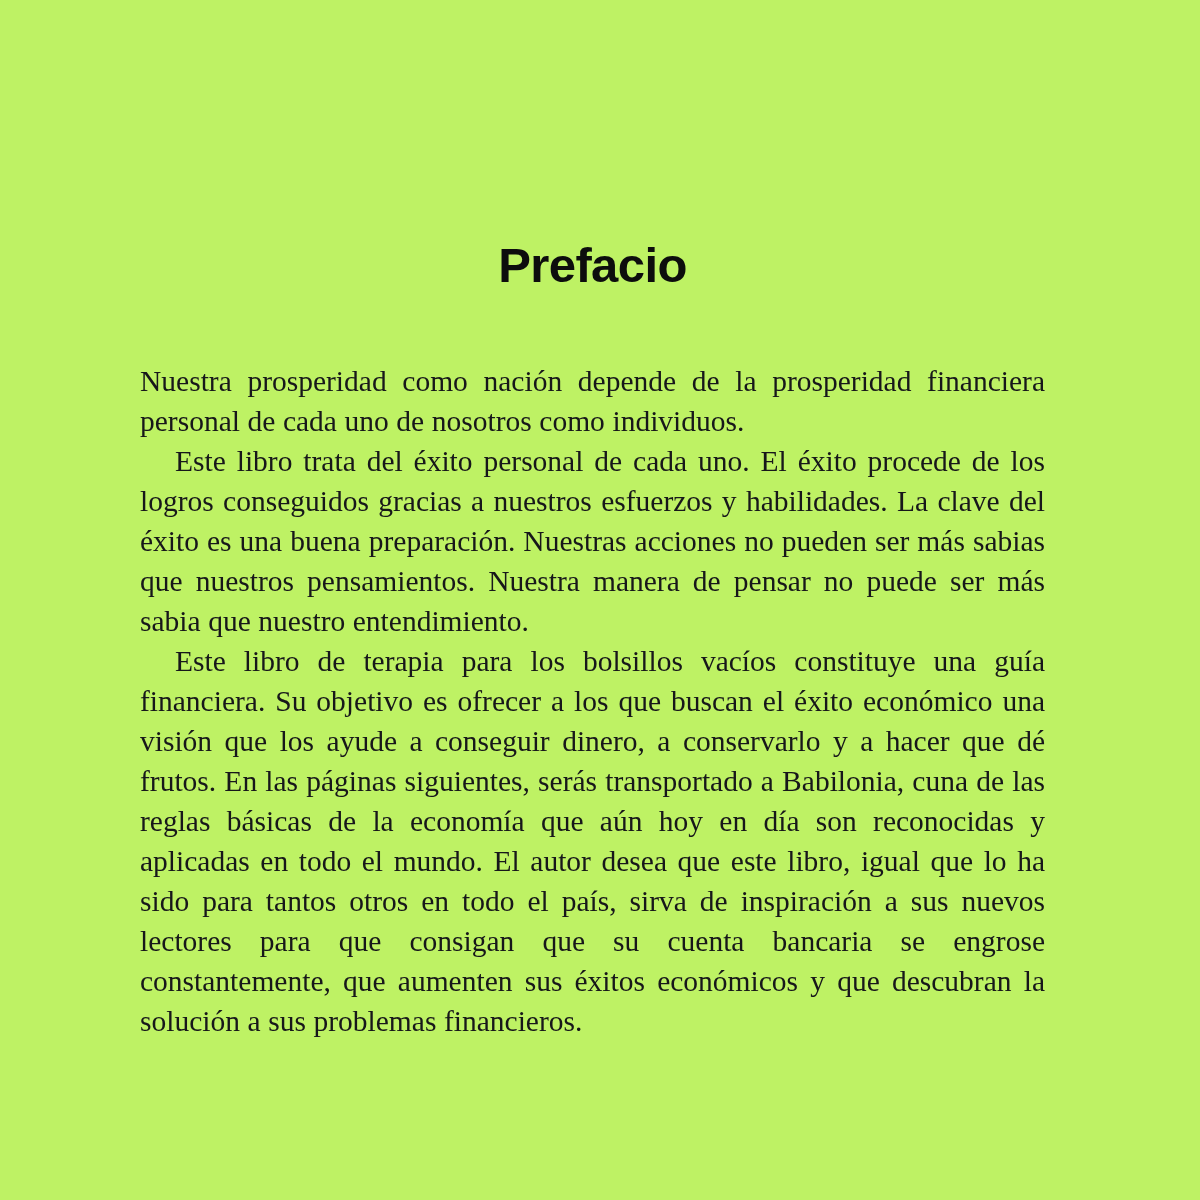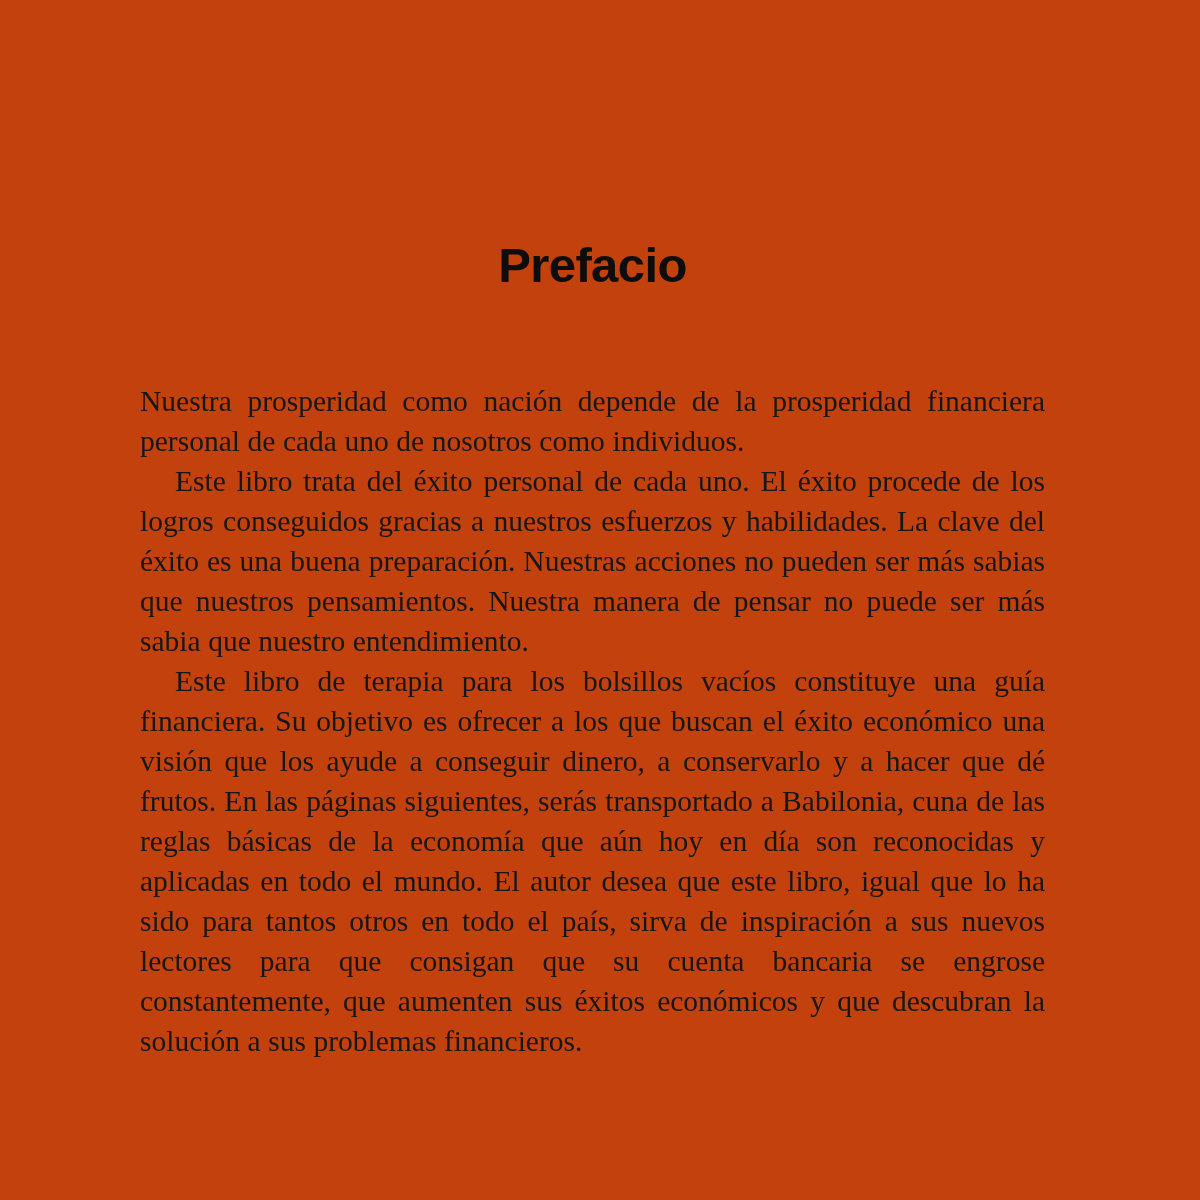--- a/index.html
+++ b/index.html
@@ -12,42 +12,42 @@
     height: 1200px;
     overflow: hidden;
     font-family: "Liberation Serif", "DejaVu Serif", serif;
     color: #1a1a1a;
   }
 
   .page {
     position: relative;
     width: 1200px;
     height: 1200px;
-    background: #c2410c;
+    background: #bef264;
     box-sizing: border-box;
     overflow: hidden;
   }
 
   .chapter-title {
     position: absolute;
     top: 208px;
     left: 0;
     width: 1185px;
     text-align: center;
     font-family: "Liberation Sans", "DejaVu Sans", sans-serif;
     font-weight: bold;
     font-size: 49px;
     letter-spacing: -0.6px;
     color: #0d0d0d;
     line-height: 1.0;
   }
 
   .body-block {
     position: absolute;
-    top: 381px;
+    top: 361px;
     left: 140px;
     width: 905px;
   }
 
   .para {
     margin: 0;
     text-align: justify;
     text-justify: inter-word;
     font-size: 29.5px;
     line-height: 40px;

